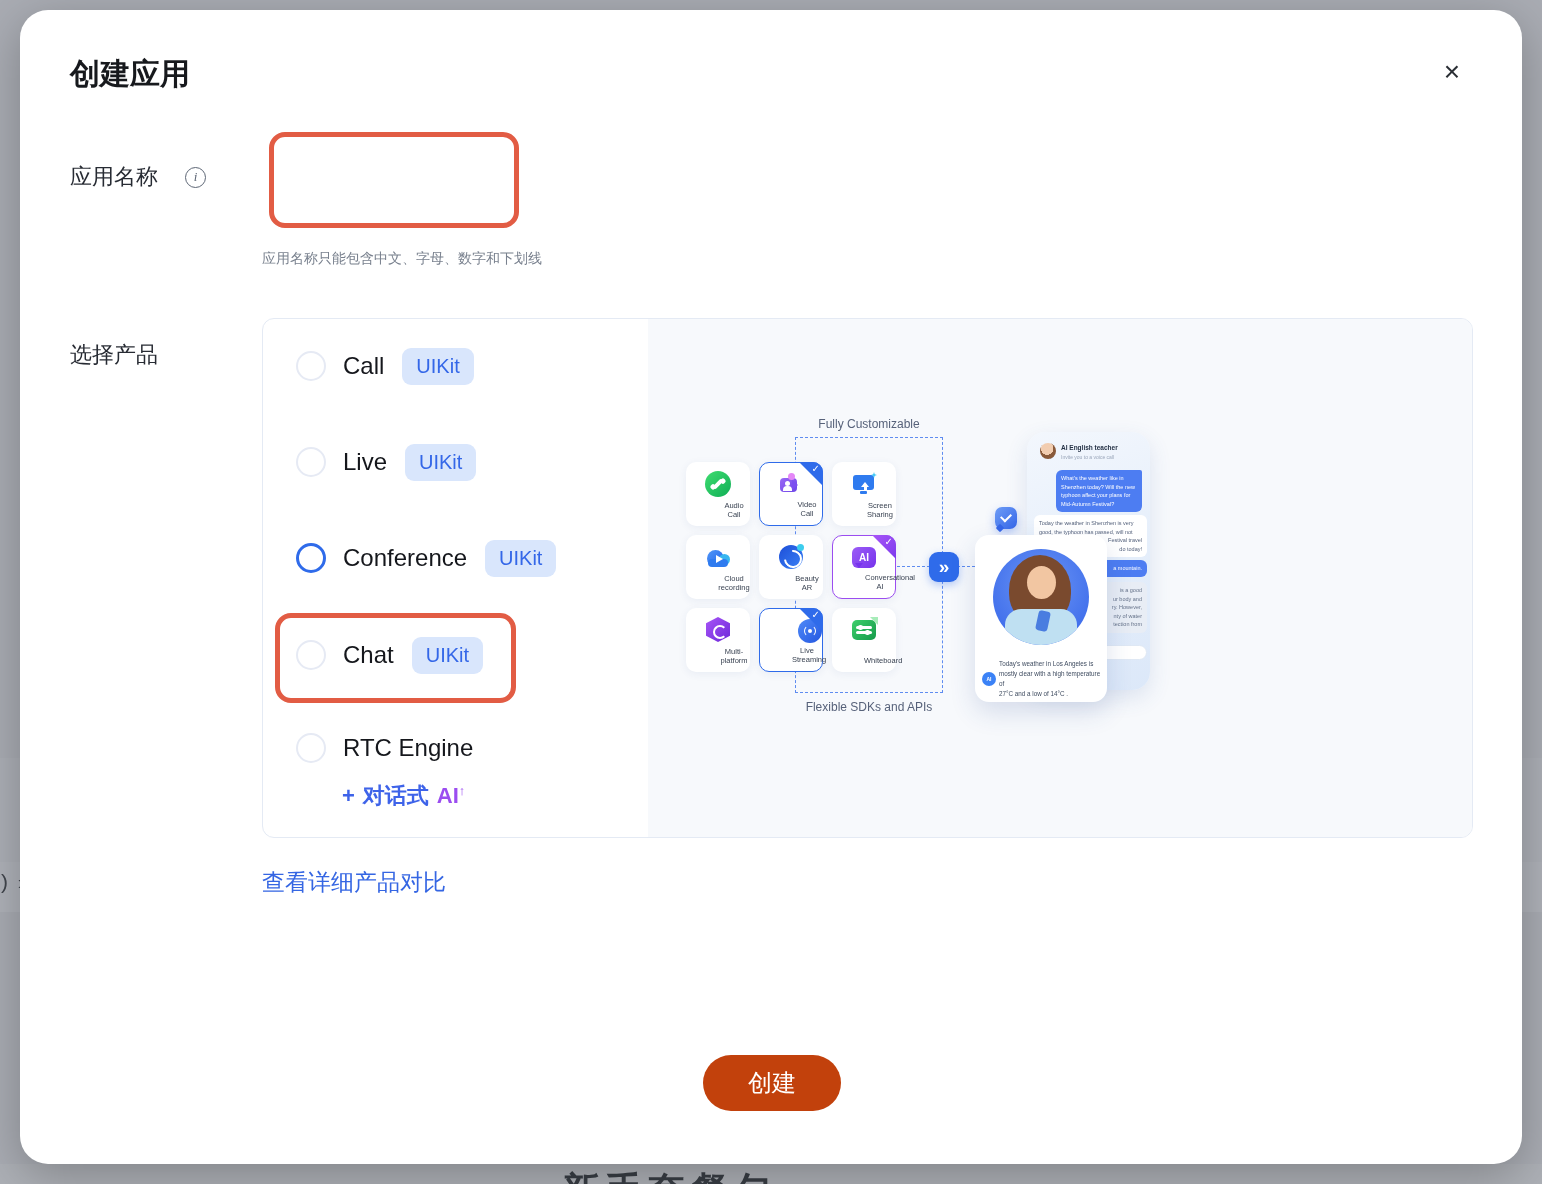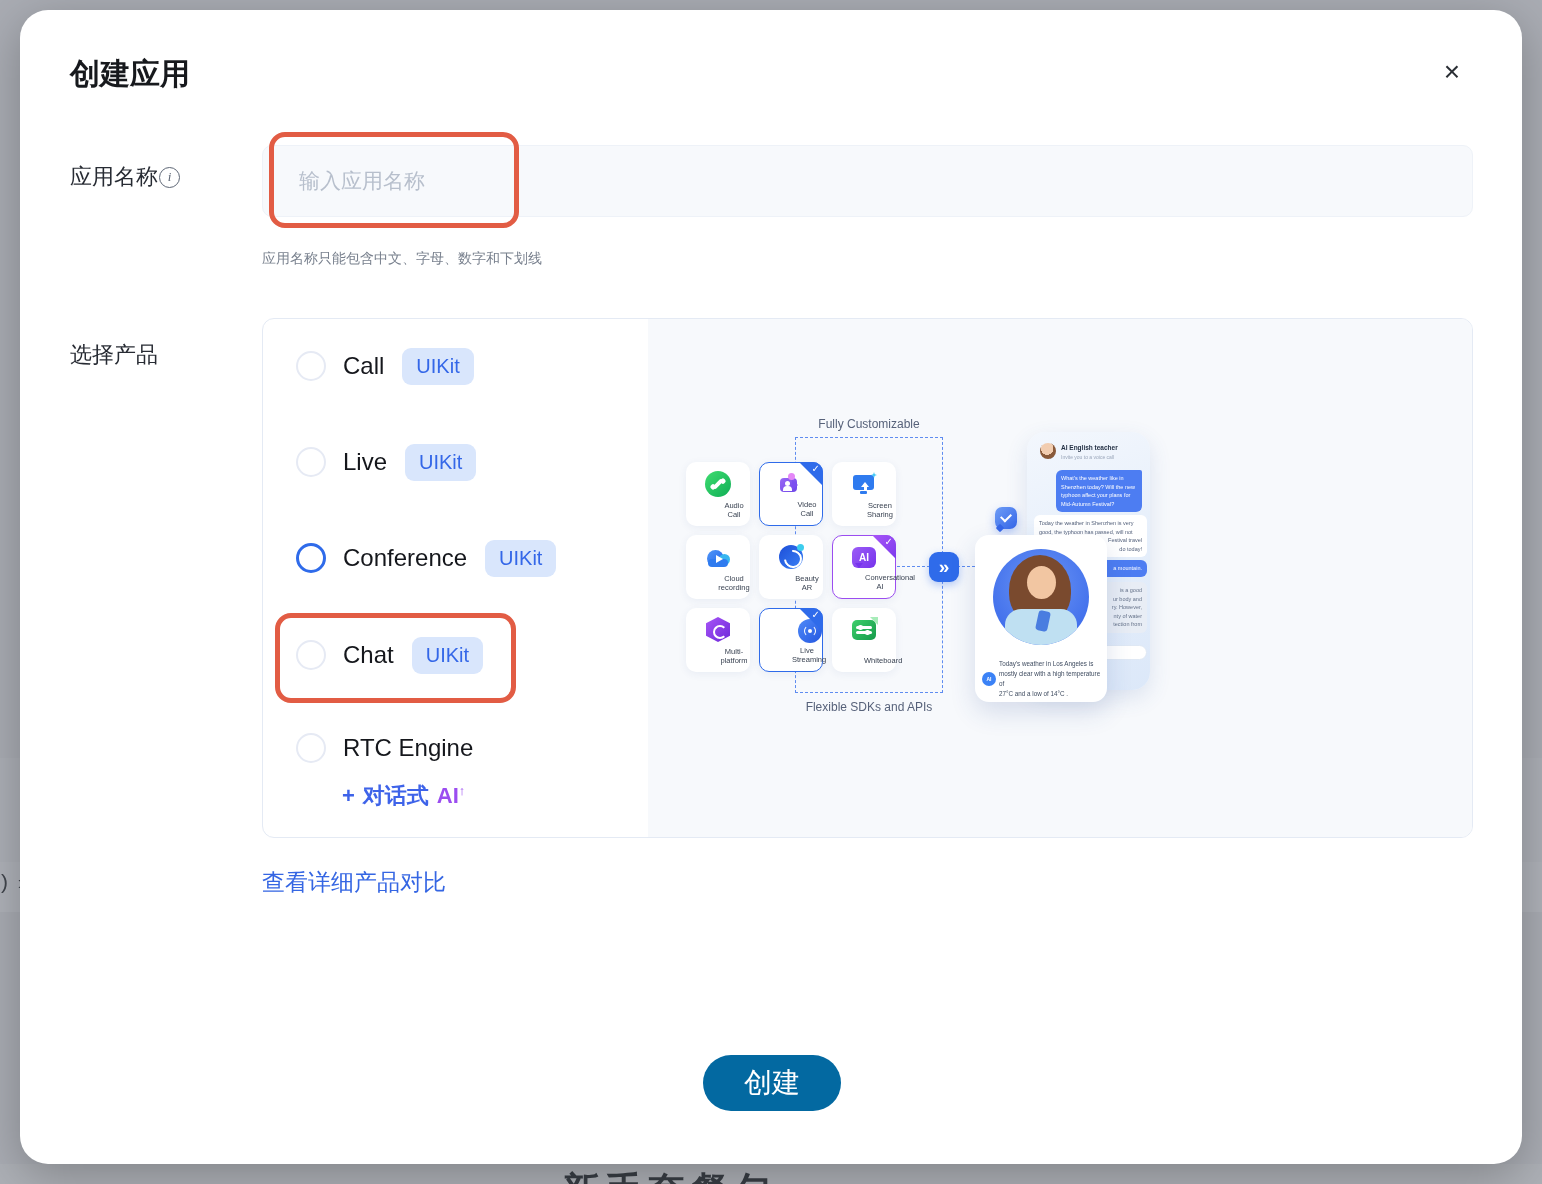--- a/index.html
+++ b/index.html
@@ -13,21 +13,21 @@
   .bg-left-frag { position:absolute; left:1px; top:870px; font-size:21px; color:#42464d; letter-spacing:2px; }
   .bg-bottom-text { position:absolute; left:562px; top:1166px; font-size:38px; font-weight:700; color:#383d44; letter-spacing:5px; }
 
   
   .modal { position:absolute; left:20px; top:10px; width:1502px; height:1154px; background:#fff;
            border-radius:28px; box-shadow:0 12px 48px rgba(0,0,0,.25); }
   .modal-title { position:absolute; left:50px; top:44px; font-size:30px; font-weight:700; color:#17191d; }
   .close-btn { position:absolute; left:1412px; top:42px; width:40px; height:40px; font-size:28px; color:#2a2e34;
                display:flex; align-items:center; justify-content:center; cursor:pointer; }
 
-  .field-label { position:absolute; left:50px; font-size:22px; color:#272b33; display:flex; align-items:center; gap:1px; }
+  .field-label { position:absolute; left:50px; font-size:22px; color:#272b33; display:flex; align-items:center; gap:27px; }
   .lbl-appname { top:152px; }
   .lbl-product { top:330px; }
   .info-icon { width:21px; height:21px; border:1.6px solid #5d6675; border-radius:50%; display:flex;
                align-items:center; justify-content:center; font-size:13px; color:#5d6675; font-style:italic;
                font-family:"Liberation Serif","DejaVu Serif",serif; }
 
   .name-input { position:absolute; left:242px; top:135px; width:1211px; height:72px; background:#f7f9fc;
                 border:1px solid #eef2f8; border-radius:10px; padding-left:36px; font-size:21px; color:#333;
                 outline:none; font-family:inherit; }
   .name-input::placeholder { color:#b7bfcc; }
@@ -50,21 +50,21 @@
   .uikit-badge { margin-left:18px; background:#d9e6fc; color:#3467e8; font-size:20px; font-weight:500;
                  padding:7px 14px; border-radius:9px; }
   .rtc-addon { position:absolute; left:322px; top:771px; font-size:22px; font-weight:700; color:#3e63e9;
                display:flex; align-items:center; gap:8px; }
   .rtc-addon .ai-word { color:#9b4df0; font-weight:800; }
   .rtc-addon .ai-word sup { font-size:13px; }
 
   .compare-link { position:absolute; left:242px; top:857px; font-size:23px; color:#3566e3; cursor:pointer; }
 
   .create-btn { position:absolute; left:683px; top:1045px; width:138px; height:56px; border-radius:28px;
-                background:#0369a1; color:#fff; font-size:28px; border:none; cursor:pointer;
+                background:#c2410c; color:#fff; font-size:24px; border:none; cursor:pointer;
                 display:flex; align-items:center; justify-content:center; font-family:inherit; }
 
   
   .il-label { position:absolute; width:168px; text-align:center; font-size:12px; color:#57627a; z-index:2; }
   .il-top { left:765px; top:407px; }
   .il-bottom { left:765px; top:690px; }
   .dash-rect { position:absolute; left:775px; top:427px; width:148px; height:256px;
                border:1px dashed #5f8cf0; z-index:1; }
   .dash-hline { position:absolute; left:877px; top:556px; width:128px; border-top:1px dashed #5f8cf0; z-index:1; }
 
@@ -186,21 +186,20 @@
 
 <div class="modal">
 
   <div class="modal-title">创建应用</div>
   <div class="close-btn">×</div>
 
   <div class="field-label lbl-appname">
     <span>应用名称</span>
     <span class="info-icon">i</span>
   </div>
-  <input class="name-input" type="text" placeholder="输入应用名称" style="">
   <div class="hint">应用名称只能包含中文、字母、数字和下划线</div>
 
   <div class="field-label lbl-product">
     <span>选择产品</span>
   </div>
 
   <div class="product-box">
     <div class="right-panel"></div>
   </div>
 

